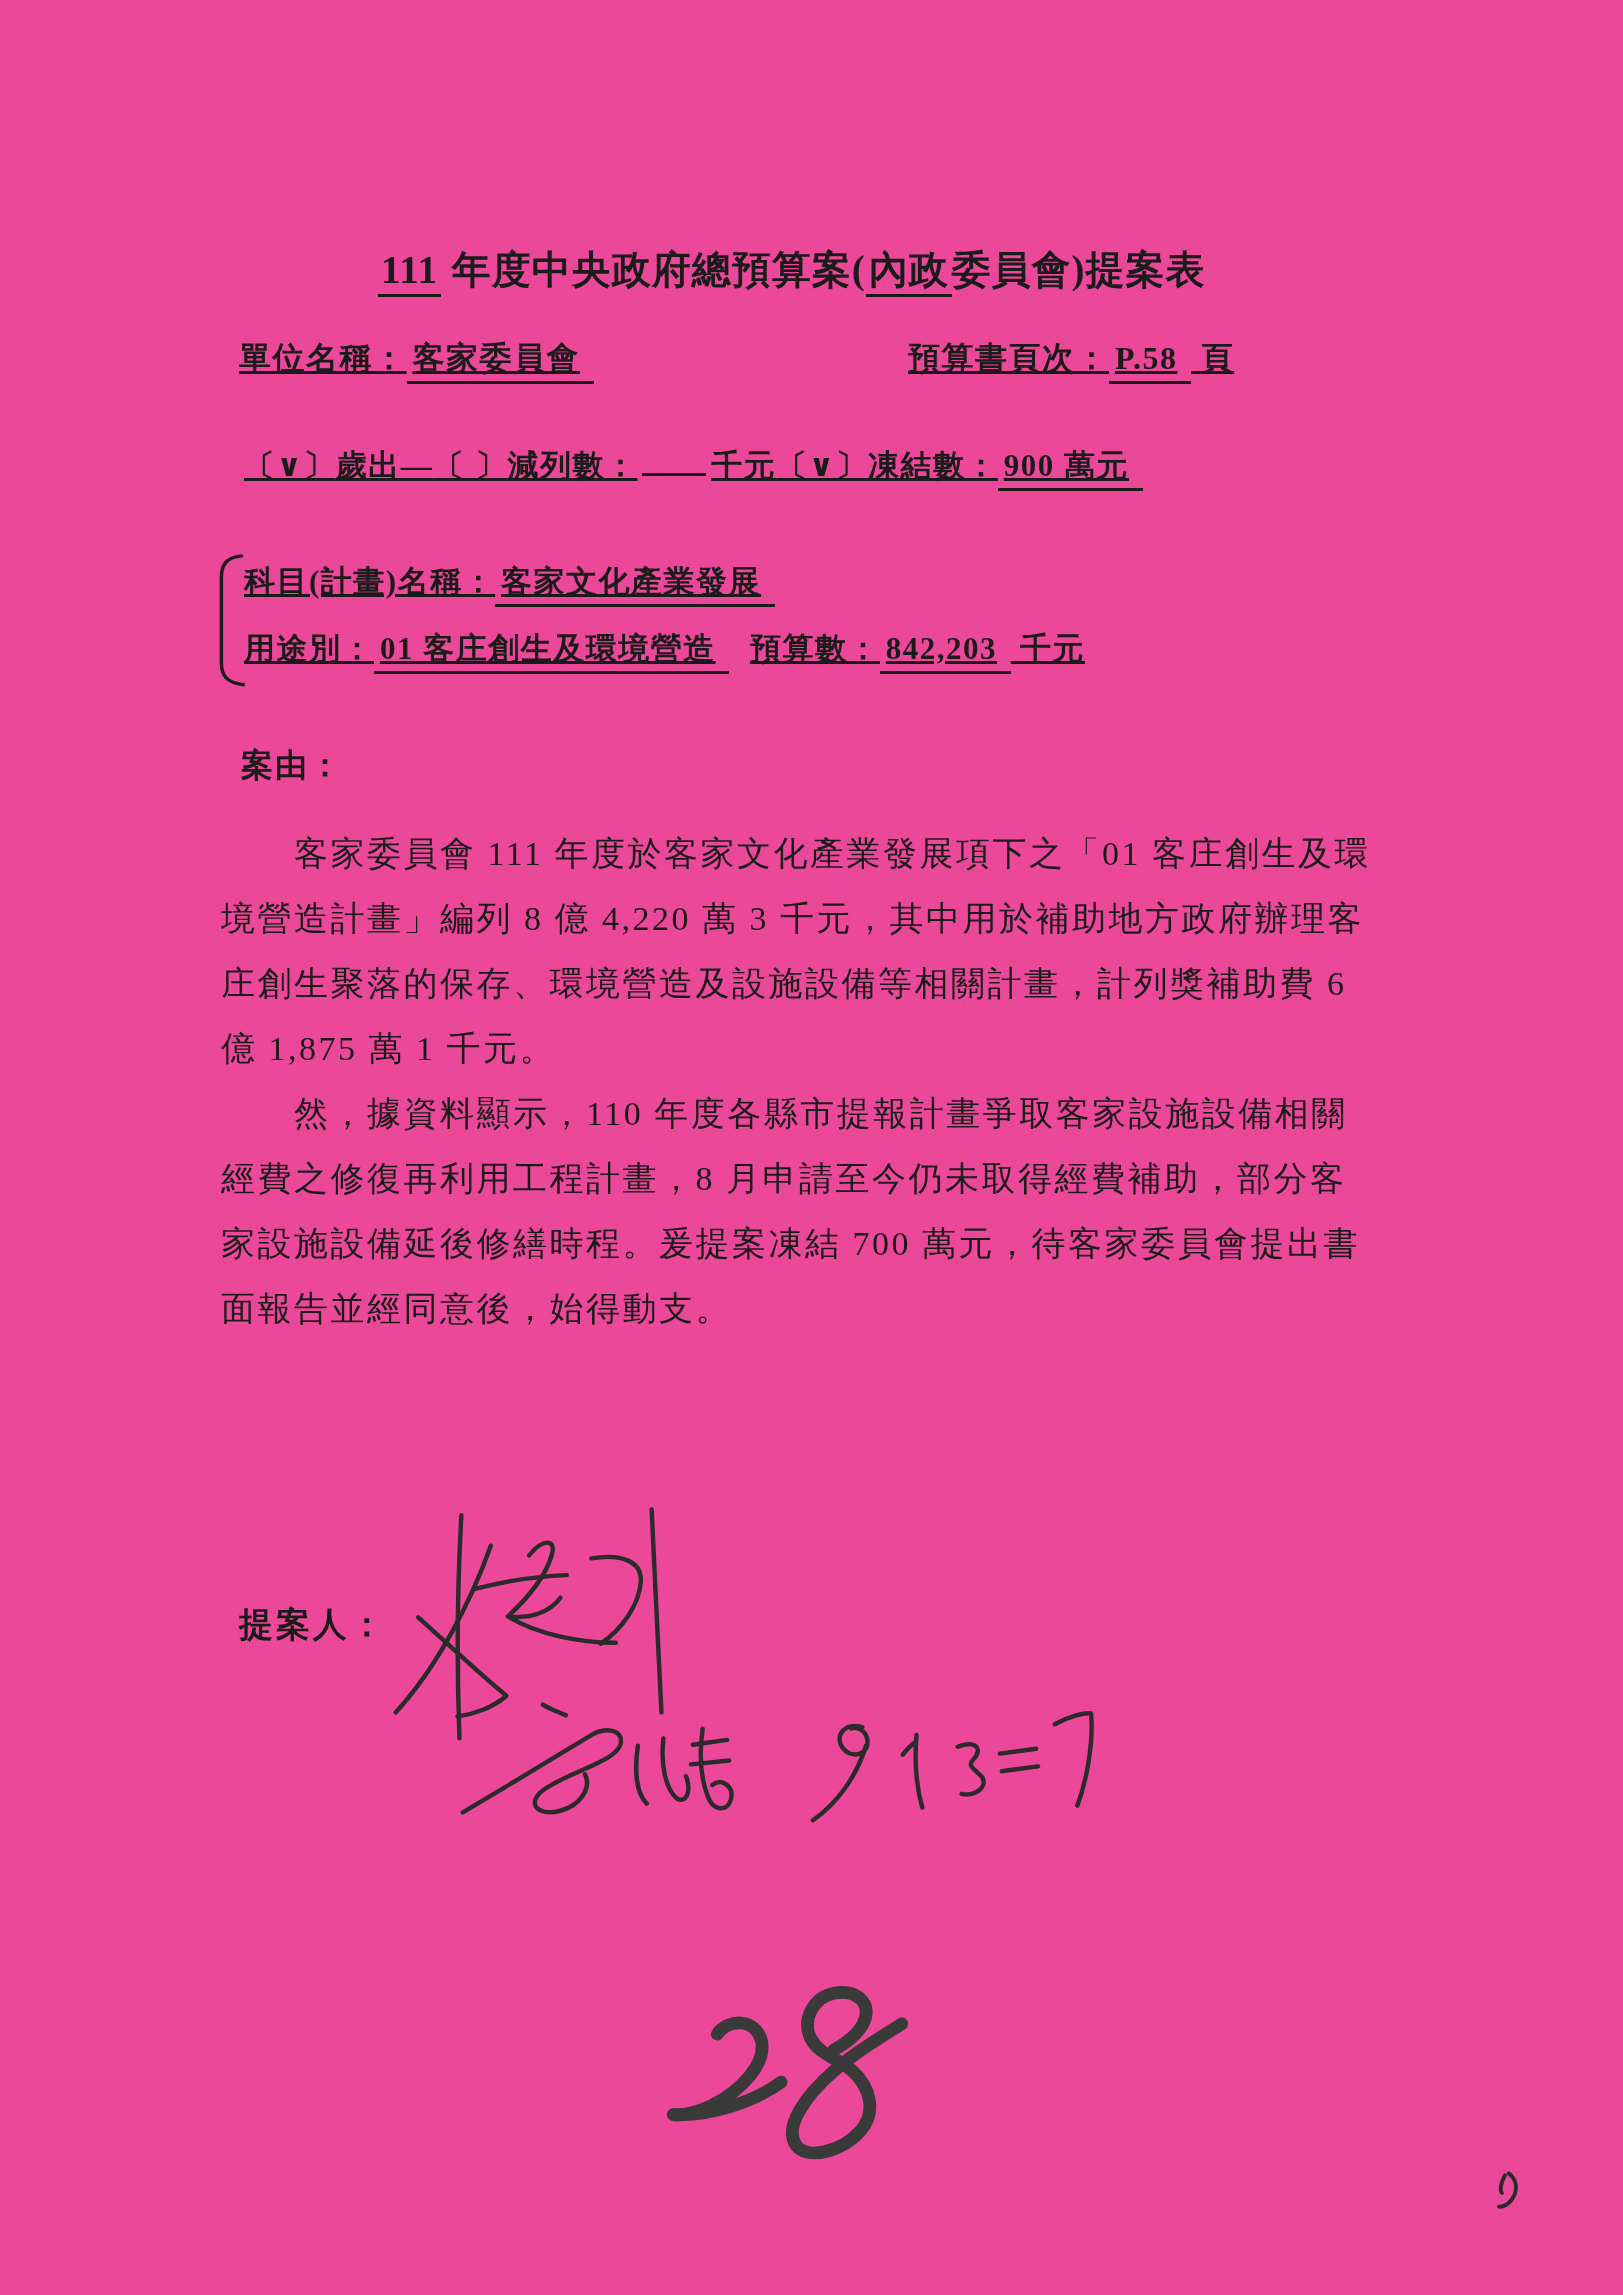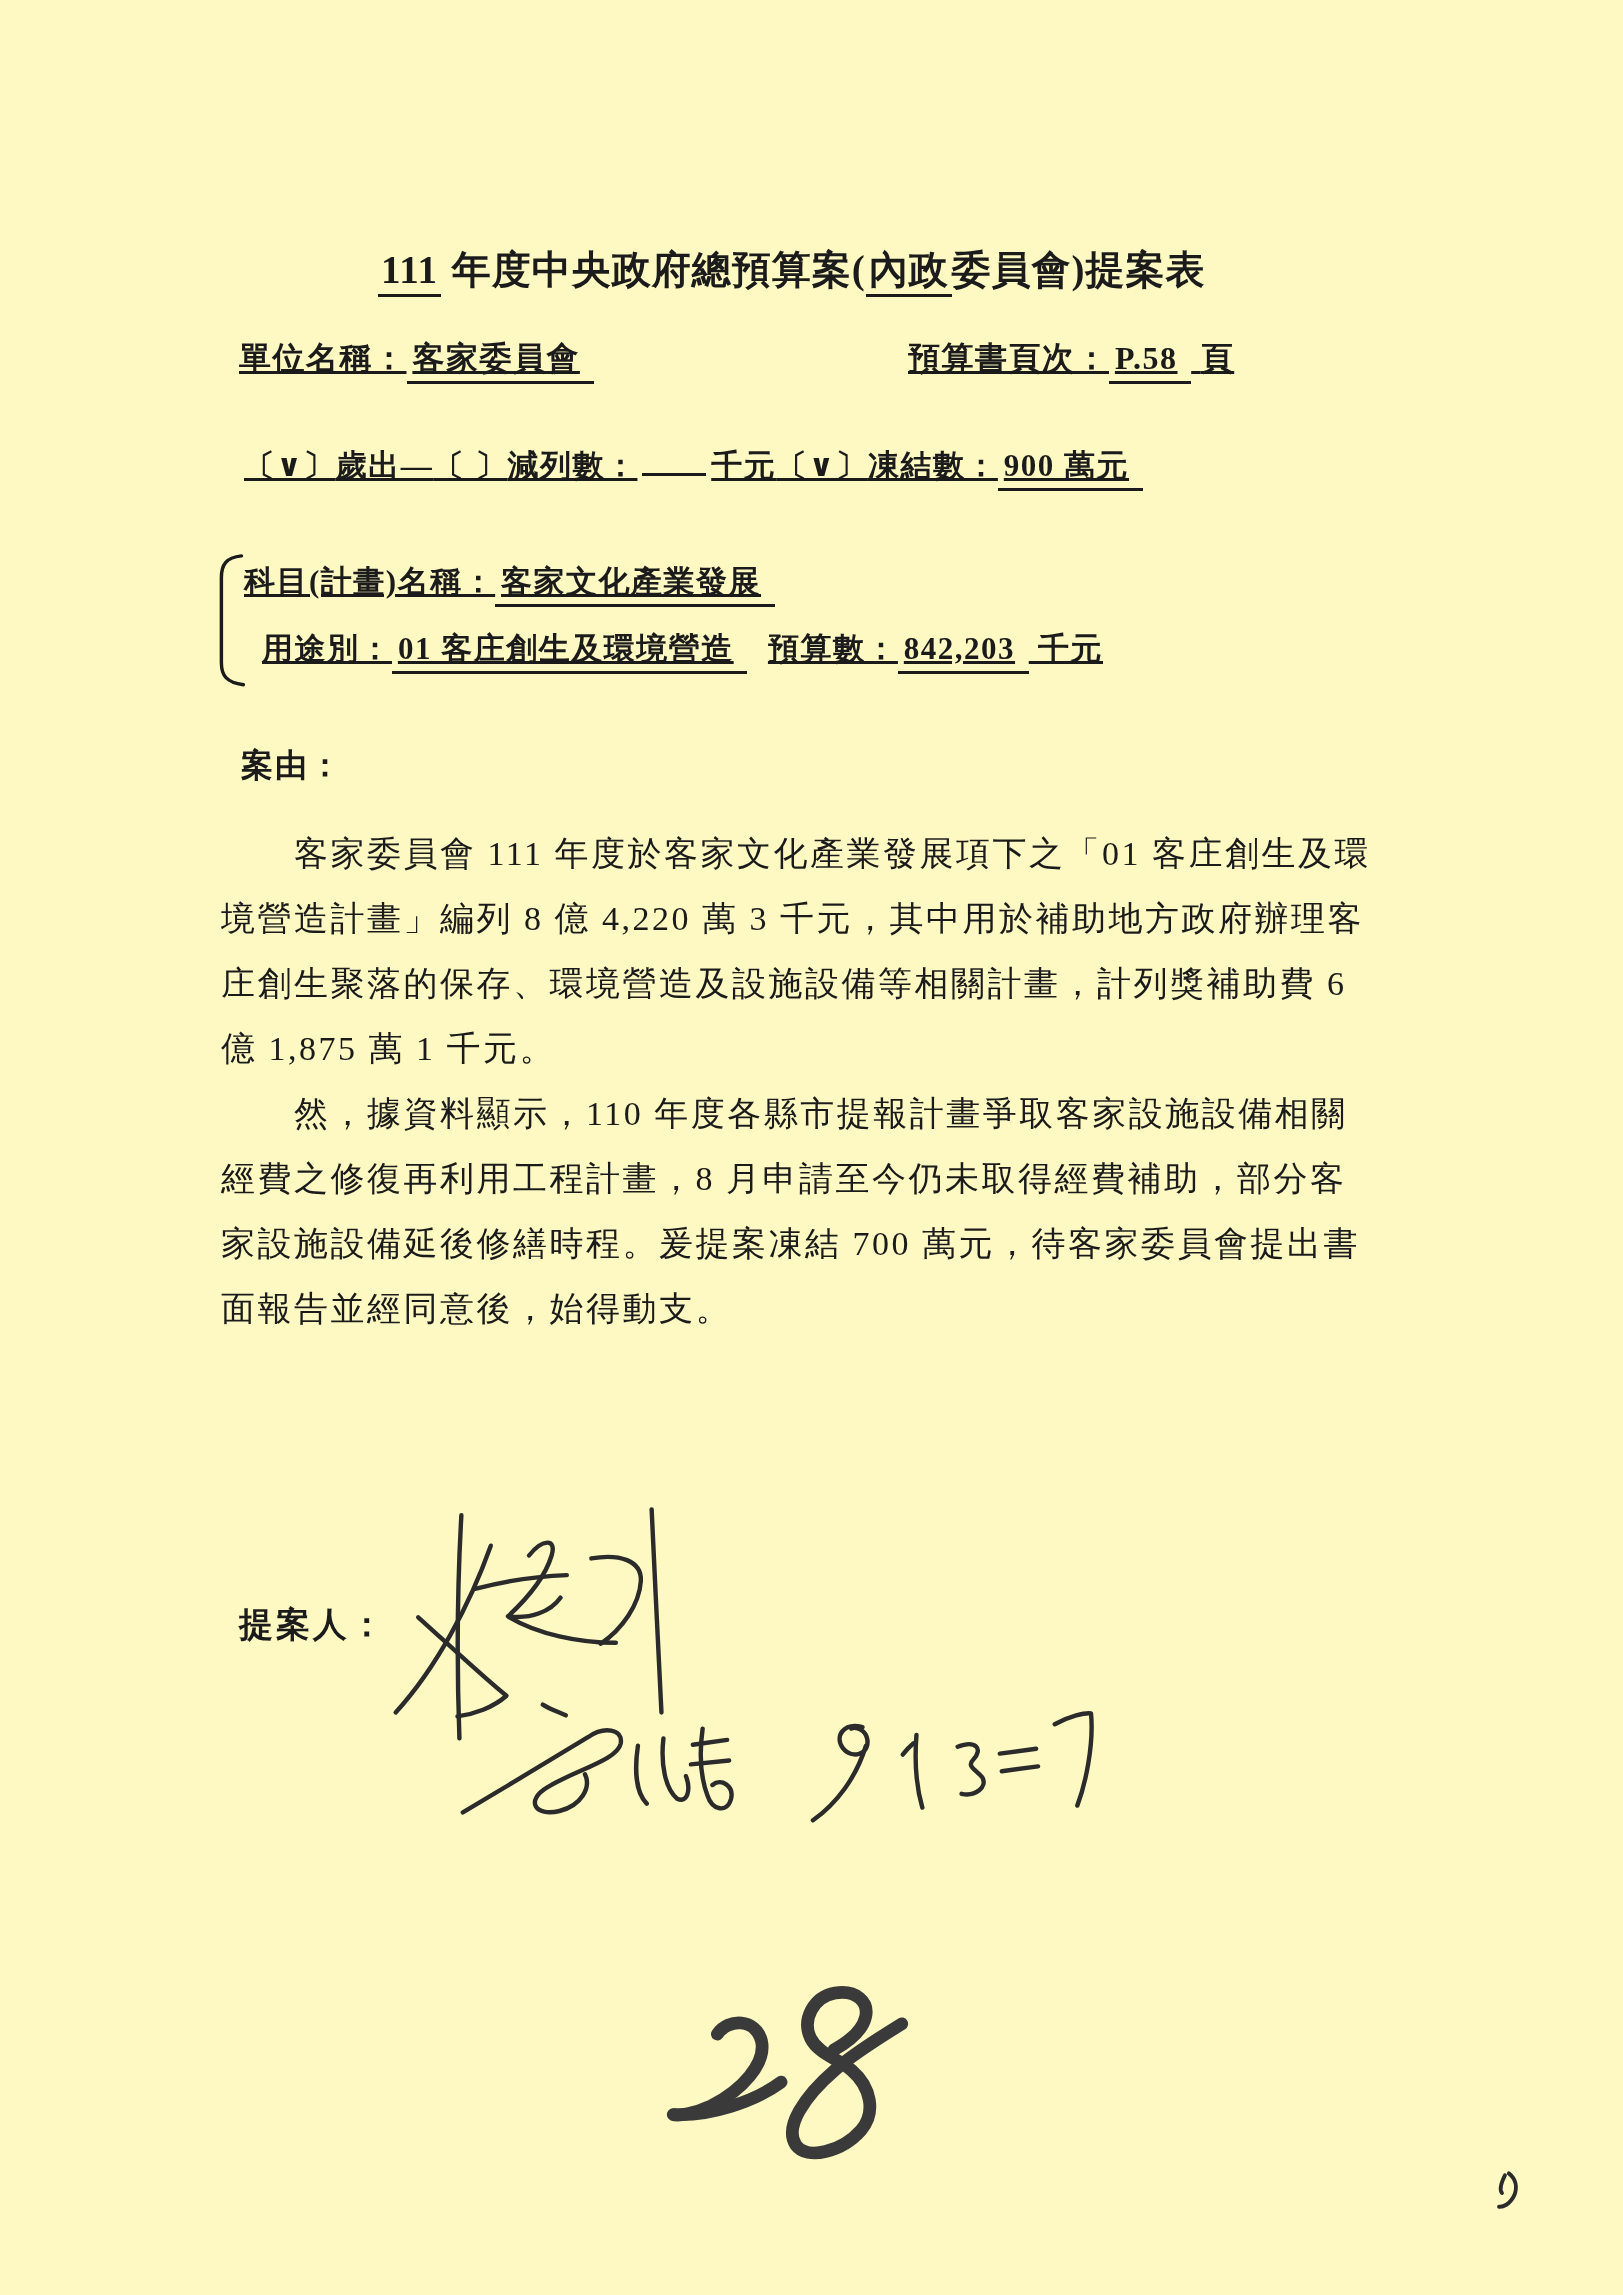--- a/index.html
+++ b/index.html
@@ -1,31 +1,31 @@
 <!DOCTYPE html>
 <html style="font-size:7.8px"><head>
 <meta charset="utf-8">
 <style>
   html,body{margin:0;padding:0;background:#e8e8e8;}
   .page{
     position:relative;
     width:1624px;height:2295px;
-    background:#fef9c3;
+    background:#ec4899;
     font-family:"Liberation Serif","DejaVu Serif",serif;
     color:#1b1b1b;
     overflow:hidden;
   }
   .abs{position:absolute;white-space:nowrap;}
   .title-row{left:378px;top:243px;font-size:39px;line-height:54px;font-weight:700;letter-spacing:1px;}
   .form-row{font-size:31px;line-height:49px;font-weight:700;letter-spacing:1.5px;text-decoration:underline;}
   .unit-row{left:239px;top:334px;font-size:32px;}
   .page-col{left:908px;top:334px;font-size:32px;}
   .check-row{left:244px;top:441px;}
   .subject-row{left:244px;top:557px;}
-  .usage-row{left:244px;top:624px;margin-left:18px;}
+  .usage-row{left:244px;top:624px;}
   .case-label{left:241px;top:743px;font-size:32px;line-height:44px;font-weight:700;letter-spacing:2px;}
   .case-body{left:221px;top:821px;font-size:34px;font-weight:400;letter-spacing:2.5px;}
   .case-body .para-line{height:65px;line-height:65px;white-space:nowrap;}
   .proposer-label{left:239px;top:1600px;font-size:34px;line-height:49px;font-weight:700;letter-spacing:2.9px;}
   .u{border-bottom:3.4px solid #1b1b1b;padding:0 13.7px 4.9px 5.9px;}
   .u-title{border-bottom:3.4px solid #1b1b1b;padding:0 2.9px 2.9px 2.9px;}
   .blank-line{display:inline-block;width:64px;height:1em;border-bottom:3.4px solid #1b1b1b;margin:0 4.9px;vertical-align:baseline;}
   .gap{display:inline-block;width:20.6px;}
   .ink{position:absolute;left:0;top:0;}
   .ink path{fill:none;stroke:#2b2b2b;stroke-linecap:round;stroke-linejoin:round;}

